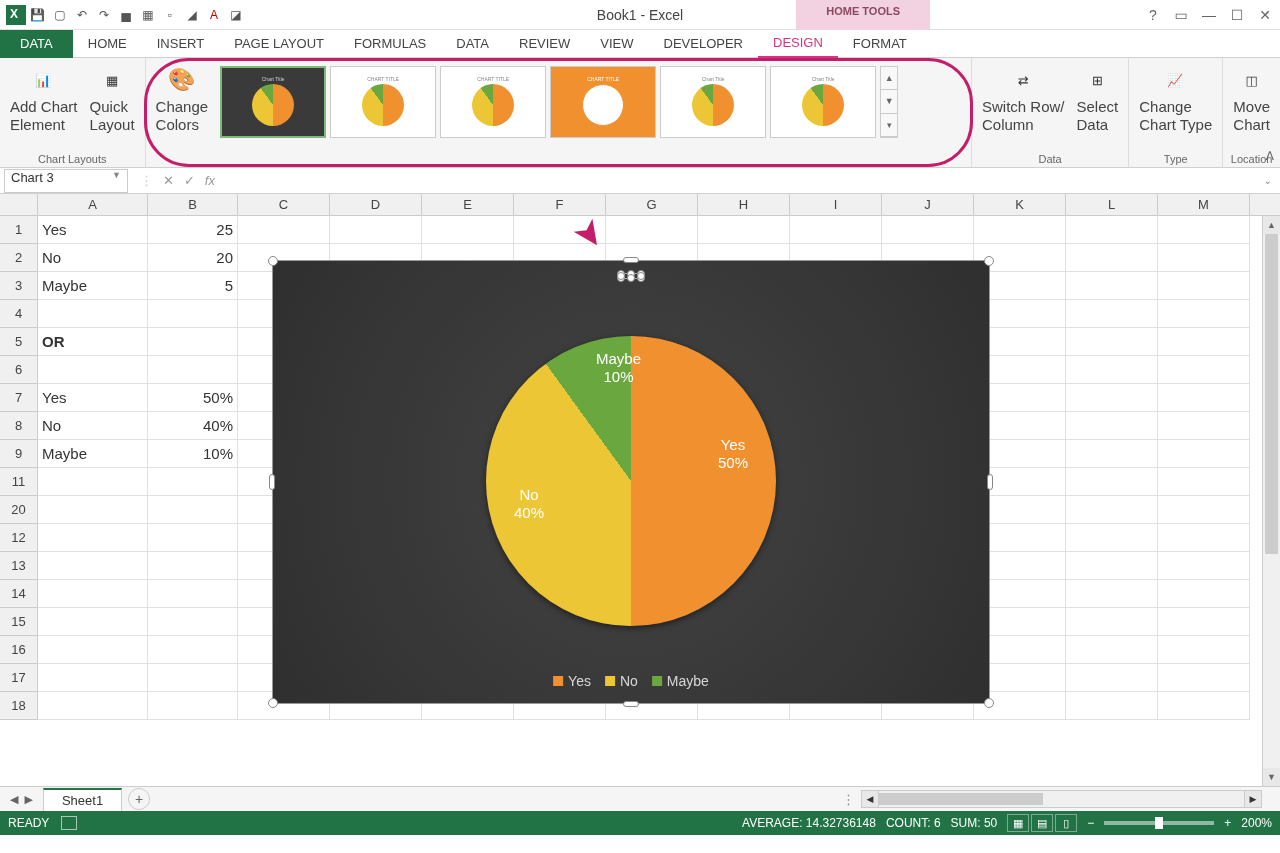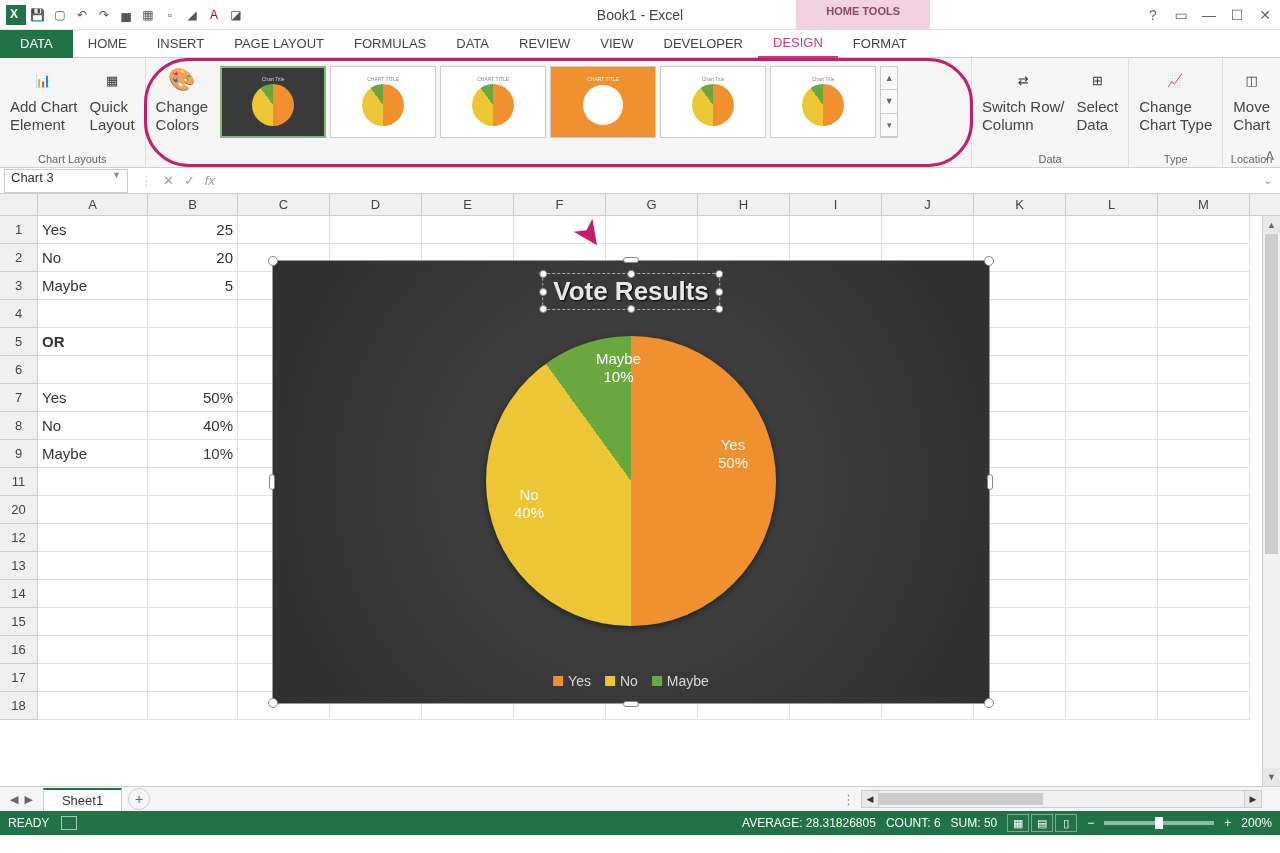--- a/index.html
+++ b/index.html
@@ -586,21 +586,20 @@
     <div class="arrow-callout">➤</div>
     <div class="chart-handle tl"></div>
     <div class="chart-handle tr"></div>
     <div class="chart-handle bl"></div>
     <div class="chart-handle br"></div>
     <div class="chart-handle tm"></div>
     <div class="chart-handle bm"></div>
     <div class="chart-handle ml"></div>
     <div class="chart-handle mr"></div>
     <div class="chart-title">
-      <span>Vote Results</span>
       <div class="title-handle a"></div>
       <div class="title-handle b"></div>
       <div class="title-handle c"></div>
       <div class="title-handle d"></div>
       <div class="title-handle e"></div>
       <div class="title-handle f"></div>
       <div class="title-handle g"></div>
       <div class="title-handle h"></div>
     </div>
     <div class="pie-wrap">
@@ -651,21 +650,21 @@
     <div class="arrow">▶</div>
   </div>
 </div>
 
 <div class="status-bar">
   <div class="status-left">
     <span>READY</span>
     <div class="macro-icon"></div>
   </div>
   <div class="status-right">
-    <span>AVERAGE: 28.31826805</span>
+    <span>AVERAGE: 14.32736148</span>
     <span>COUNT: 6</span>
     <span>SUM: 50</span>
     <div class="view-btns">
       <div class="view-btn">▦</div>
       <div class="view-btn">▤</div>
       <div class="view-btn">▯</div>
     </div>
     <span>−</span>
     <div class="zoom-slider"></div>
     <span>+</span>

